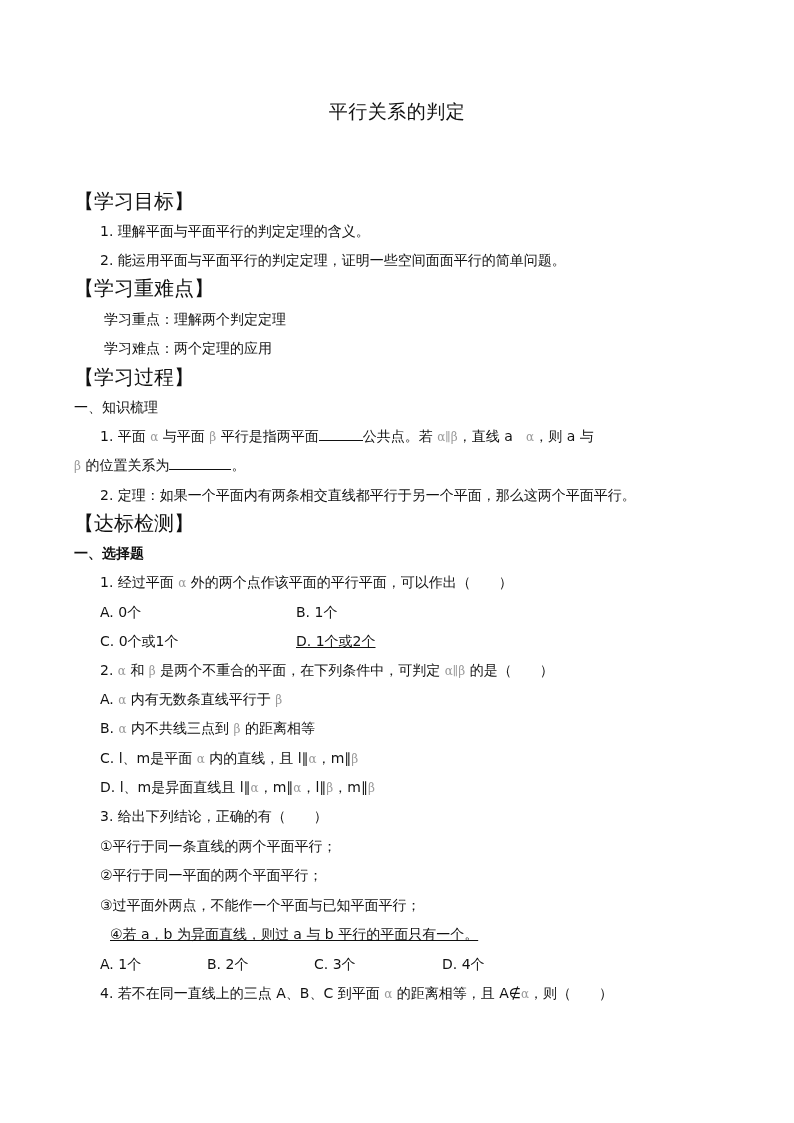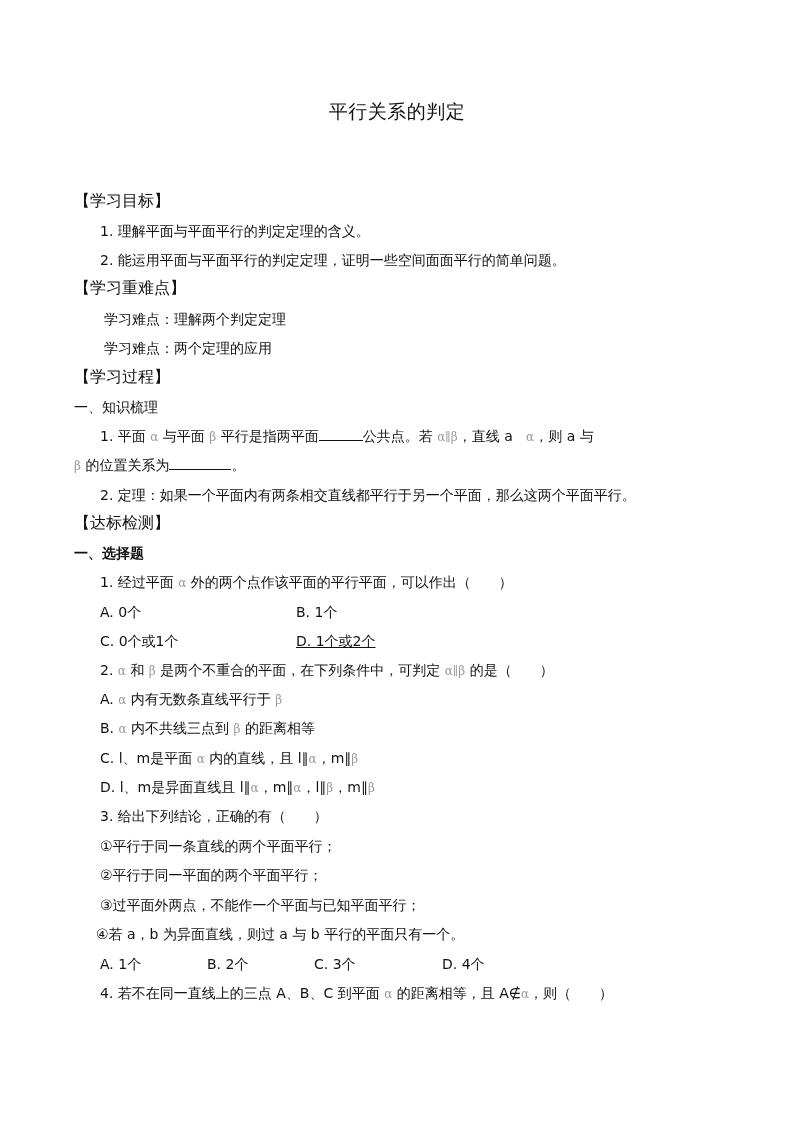--- a/index.html
+++ b/index.html
@@ -2,38 +2,38 @@
 <html><head>
 <meta charset="utf-8">
 <style>
   html, body { margin: 0; padding: 0; background: #ffffff; }
   body { width: 794px; height: 1123px; position: relative; overflow: hidden;
          font-family: "DejaVu Sans", "Liberation Sans", sans-serif; color: #111; }
   .page { position: absolute; left: 0; top: 0; width: 794px; height: 1123px; }
   .title { position: absolute; top: 99px; left: 0; width: 794px; text-align: center;
            font-family: "DejaVu Serif", "Liberation Serif", serif; font-size: 19px; letter-spacing: 0.5px; }
   .line { position: absolute; font-size: 14px; line-height: 20px; white-space: pre; }
-  .heading { position: absolute; font-size: 16px; line-height: 22px; white-space: pre;
+  .heading { position: absolute; font-size: 20px; line-height: 22px; white-space: pre;
              font-family: "DejaVu Serif", "Liberation Serif", serif; }
   .greek { color: #9a9a9a; font-family: "DejaVu Serif", serif; font-size: 12px; }
   .blank { display: inline-block; border-bottom: 1px solid #111; height: 14px; vertical-align: baseline; }
 </style>
 </head>
 <body>
 
 <div class="page">
 
   <div class="title">平行关系的判定</div>
 
   <div class="heading" style="left:74px; top:190px;">【学习目标】</div>
   <div class="line" style="left:100px; top:221px;">1. 理解平面与平面平行的判定定理的含义。</div>
   <div class="line" style="left:100px; top:250px;">2. 能运用平面与平面平行的判定定理，证明一些空间面面平行的简单问题。</div>
 
   <div class="heading" style="left:74px; top:277px;">【学习重难点】</div>
-  <div class="line" style="left:104px; top:309px;">学习难点：理解两个判定定理</div>
+  <div class="line" style="left:104px; top:309px;">学习重点：理解两个判定定理</div>
   <div class="line" style="left:104px; top:338px;">学习难点：两个定理的应用</div>
 
   <div class="heading" style="left:74px; top:366px;">【学习过程】</div>
   <div class="line" style="left:74px; top:397px;">一、知识梳理</div>
 
   <div class="line" style="left:100px; top:426px;"><span>1. 平面</span> <span class="greek">α</span> <span>与平面</span> <span class="greek">β</span> <span>平行是指两平面</span><span class="blank" style="width:44px;"></span><span>公共点。若</span> <span class="greek">α∥β</span><span>，直线 a</span>   <span class="greek">α</span><span>，则 a 与</span></div>
   <div class="line" style="left:74px; top:455px;"><span class="greek">β</span> <span>的位置关系为</span><span class="blank" style="width:62px;"></span><span>。</span></div>
 
   <div class="line" style="left:100px; top:485px;">2. 定理：如果一个平面内有两条相交直线都平行于另一个平面，那么这两个平面平行。</div>
 
@@ -49,21 +49,21 @@
   <div class="line" style="left:100px; top:660px;"><span>2.</span> <span class="greek">α</span> <span>和</span> <span class="greek">β</span> <span>是两个不重合的平面，在下列条件中，可判定</span> <span class="greek">α∥β</span> <span>的是（　　）</span></div>
   <div class="line" style="left:100px; top:689px;"><span>A.</span> <span class="greek">α</span> <span>内有无数条直线平行于</span> <span class="greek">β</span></div>
   <div class="line" style="left:100px; top:718px;"><span>B.</span> <span class="greek">α</span> <span>内不共线三点到</span> <span class="greek">β</span> <span>的距离相等</span></div>
   <div class="line" style="left:100px; top:748px;"><span>C. l、m是平面</span> <span class="greek">α</span> <span>内的直线，且 l∥</span><span class="greek">α</span><span>，m∥</span><span class="greek">β</span></div>
   <div class="line" style="left:100px; top:777px;"><span>D. l、m是异面直线且 l∥</span><span class="greek">α</span><span>，m∥</span><span class="greek">α</span><span>，l∥</span><span class="greek">β</span><span>，m∥</span><span class="greek">β</span></div>
 
   <div class="line" style="left:100px; top:806px;">3. 给出下列结论，正确的有（　　）</div>
   <div class="line" style="left:100px; top:865px;">②平行于同一平面的两个平面平行；</div>
   <div class="line" style="left:100px; top:836px;">①平行于同一条直线的两个平面平行；</div>
   <div class="line" style="left:100px; top:895px;">③过平面外两点，不能作一个平面与已知平面平行；</div>
-  <div class="line" style="left:96px; top:924px;">④若 a，b 为异面直线，则过 a 与 b 平行的平面只有一个。</div>
+  <div class="line" style="left:110px; top:924px;text-decoration:underline;">④若 a，b 为异面直线，则过 a 与 b 平行的平面只有一个。</div>
   <div class="line" style="left:100px; top:954px;">A. 1个</div>
   <div class="line" style="left:207px; top:954px;">B. 2个</div>
   <div class="line" style="left:314px; top:954px;">C. 3个</div>
   <div class="line" style="left:422px; top:954px;margin-left:20px;">D. 4个</div>
 
   <div class="line" style="left:100px; top:983px;"><span>4. 若不在同一直线上的三点 A、B、C 到平面</span> <span class="greek">α</span> <span>的距离相等，且 A∉</span><span class="greek">α</span><span>，则（　　）</span></div>
 
 </div>
 
 </body></html>

